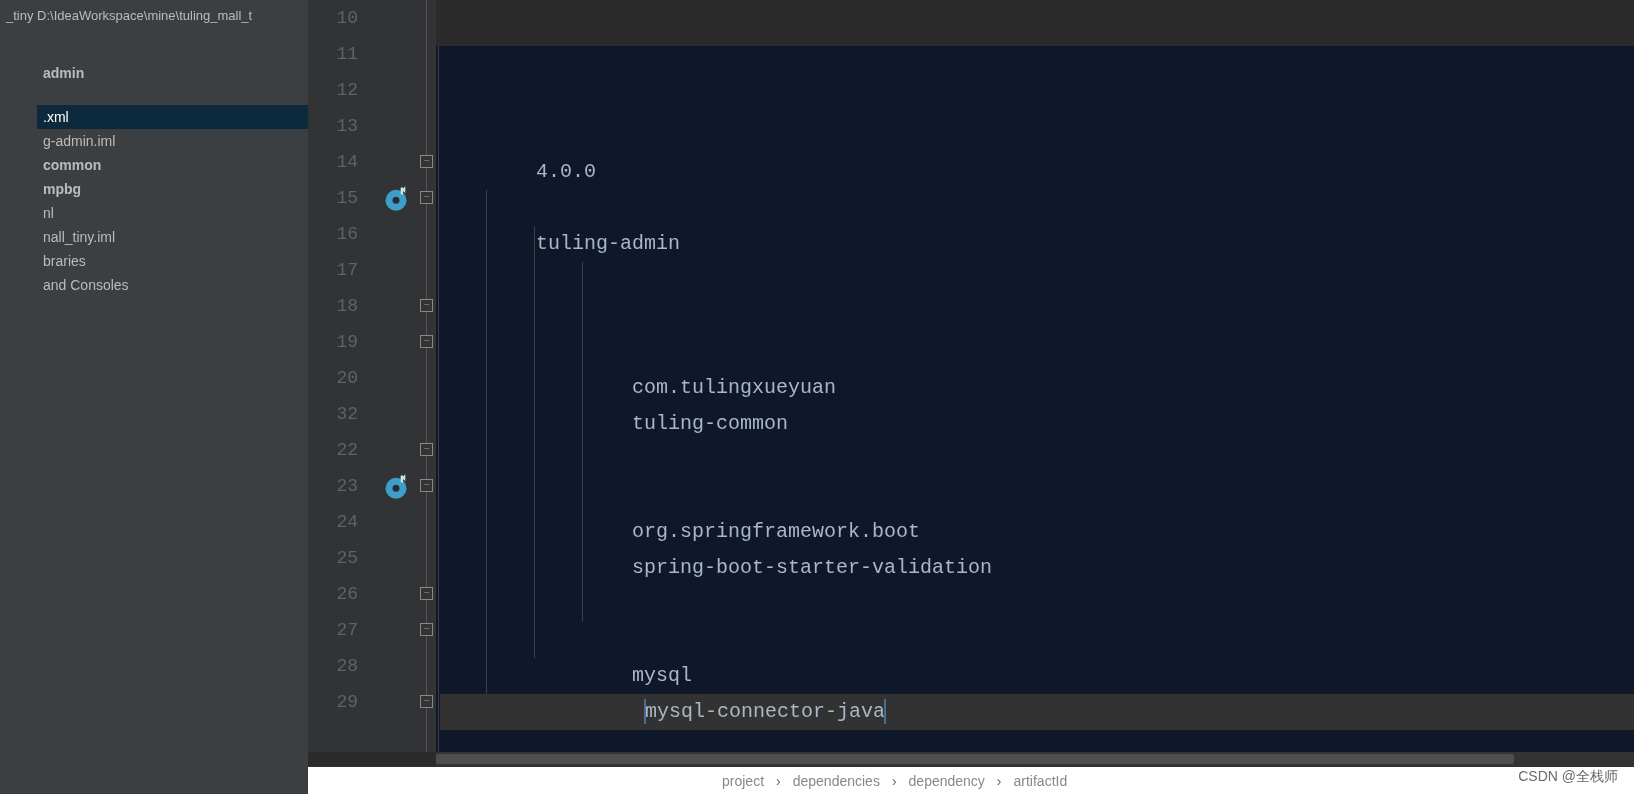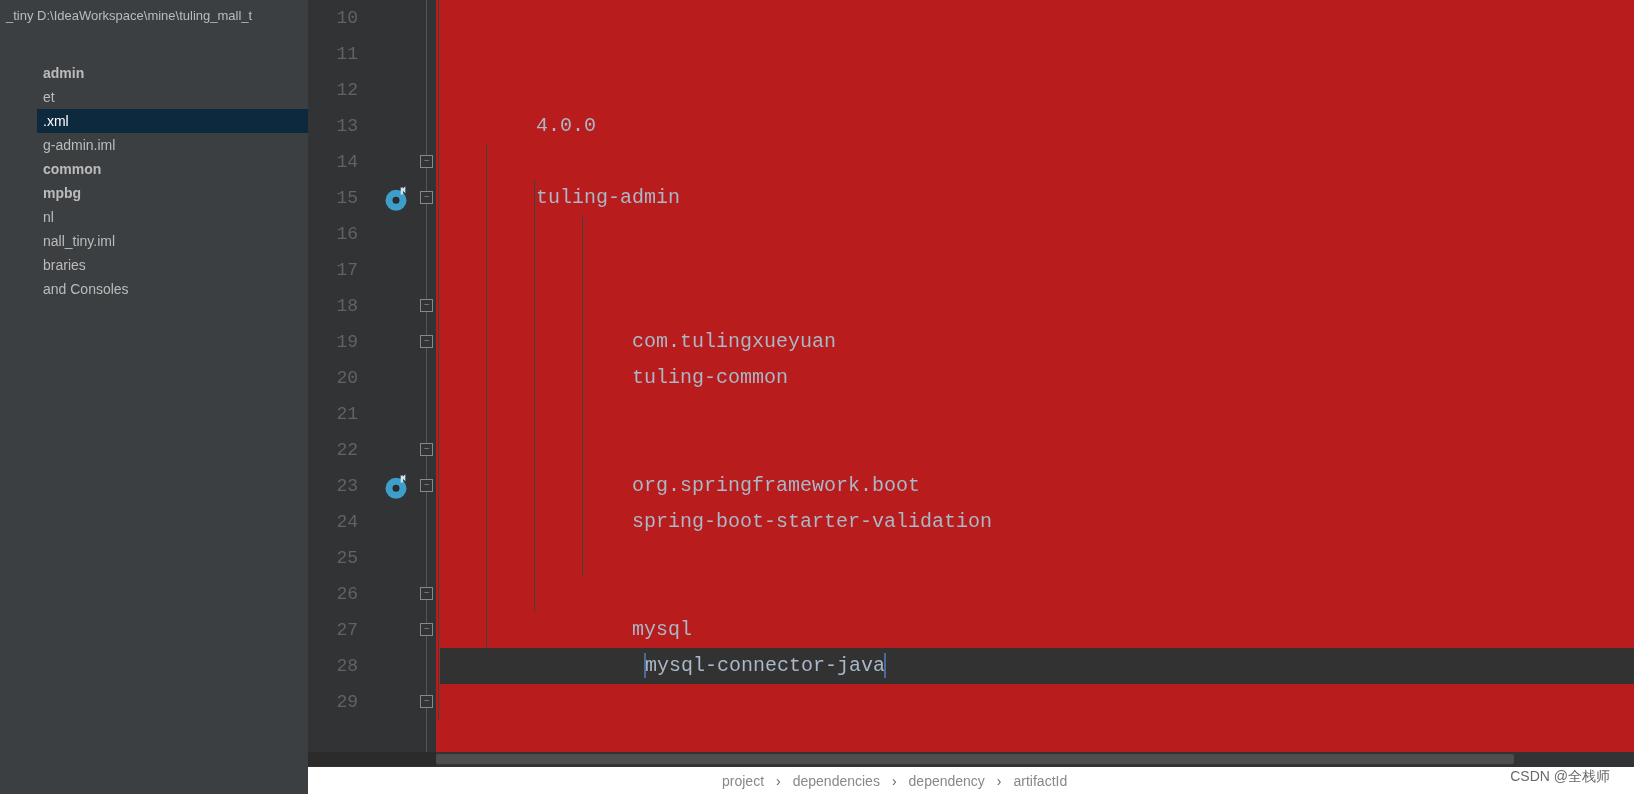--- a/index.html
+++ b/index.html
@@ -32,20 +32,21 @@
   .tree { margin-top: 30px; padding-left: 37px; }
   .tree-item {
     padding: 4px 6px;
     color: #bbbbbb;
     white-space: nowrap;
     cursor: pointer;
   }
   .tree-item.selected {
     background: #0d293e;
     color: #ffffff;
+    margin-top: 20px;
   }
   .tree-item.bold { font-weight: 600; }
   .editor-area {
     flex: 1;
     display: flex;
     flex-direction: column;
     background: #2b2b2b;
     position: relative;
   }
   .editor-body {
@@ -95,26 +96,27 @@
     height: 13px;
     border: 1px solid #888;
     background: #313335;
     font-size: 10px;
     line-height: 11px;
     text-align: center;
     color: #888;
   }
   .code {
     flex: 1;
-    background: #b91c1c;
+    background: #0f172a;
     font-size: 20px;
     line-height: 36px;
     white-space: pre;
     position: relative;
     padding-left: 4px;
+    margin-top: 46px;
   }
   .code-line { height: 36px; position: relative; }
   .code-line.current { background: #323232; padding-left: 13px; }
   .tag { color: #e8bf6a; }
   .txt { color: #a9b7c6; }
   .hl-open, .hl-close {
     background: #214283;
     outline: 1px solid #4a6b99;
   }
   .cursor {
@@ -158,36 +160,35 @@
     position: absolute;
     left: 0;
     top: 2px;
     height: 10px;
     width: 90%;
     background: #4e4e4e;
     border-radius: 2px;
   }
   .watermark {
     position: absolute;
-    right: 24px;
+    right: 16px;
     bottom: 8px;
     font-family: "Segoe UI", Arial, sans-serif;
     font-size: 14px;
     color: #6a6a6a;
   }
 </style>
 </head>
 <body>
 
 <div class="ide-root">
   <div class="sidebar">
     <div class="sidebar-top">_tiny  D:\IdeaWorkspace\mine\tuling_mall_t</div>
     <div class="tree" id="tree">
         <div class="tree-item bold">admin</div>
-        <div class="tree-item">et</div>
         <div class="tree-item selected">.xml</div>
         <div class="tree-item">g-admin.iml</div>
         <div class="tree-item bold">common</div>
         <div class="tree-item bold">mpbg</div>
         <div class="tree-item">nl</div>
         <div class="tree-item">nall_tiny.iml</div>
         <div class="tree-item">braries</div>
         <div class="tree-item">and Consoles</div>
       </div>
   </div>
@@ -199,21 +200,21 @@
           <div>11</div>
           <div>12</div>
           <div>13</div>
           <div>14</div>
           <div>15</div>
           <div>16</div>
           <div>17</div>
           <div>18</div>
           <div>19</div>
           <div>20</div>
-          <div>21</div>
+          <div>32</div>
           <div>22</div>
           <div>23</div>
           <div>24</div>
           <div>25</div>
           <div>26</div>
           <div>27</div>
           <div>28</div>
           <div>29</div>
         </div>
       <div class="gutter-icons" id="gicons">

